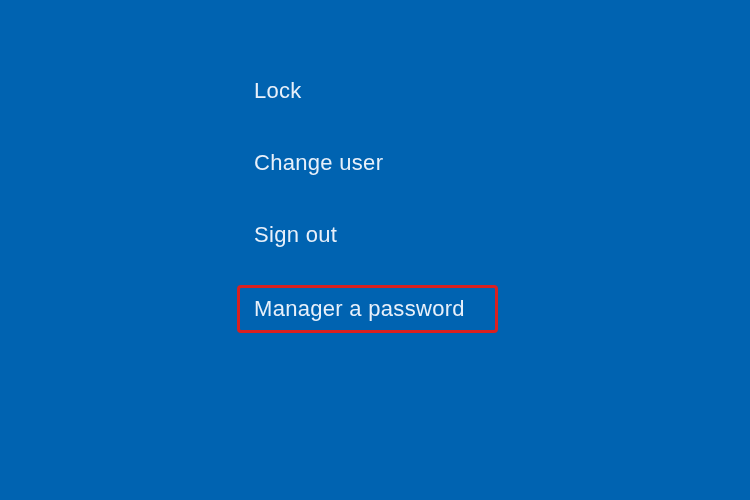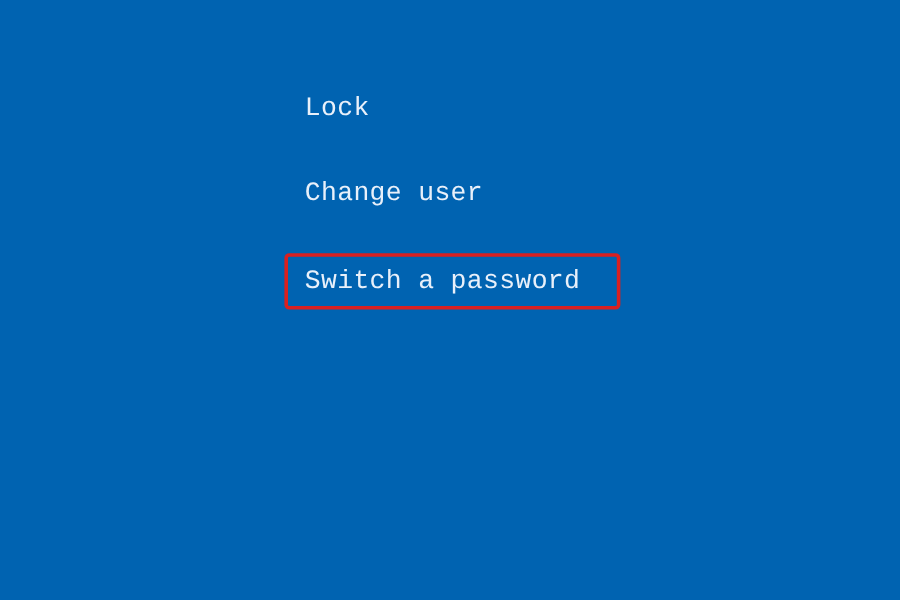--- a/index.html
+++ b/index.html
@@ -1,19 +1,18 @@
 <!DOCTYPE html>
 <html><head>
   <meta charset="utf-8">
   <style>
     * {
       margin: 0;
       padding: 0;
       box-sizing: border-box;
-      font-family: Liberation Mono, monospace;
     }
     body {
       width: 750px;
       height: 500px;
       background-color: #0063b1;
       font-family: "Segoe UI", Tahoma, sans-serif;
       overflow: hidden;
       position: relative;
     }
     .menu {
@@ -42,14 +41,15 @@
       margin-top: -3px;
       margin-bottom: 28px;
     }
   </style>
 </head>
 <body>
 
 <div class="menu">
   <div class="menu-item">Lock</div>
   <div class="menu-item">Change user</div>
-  <div class="menu-item highlighted">Switch a password</div>
+  <div class="menu-item">Sign out</div>
+  <div class="menu-item highlighted">Manager a password</div>
 </div>
 
 </body></html>

